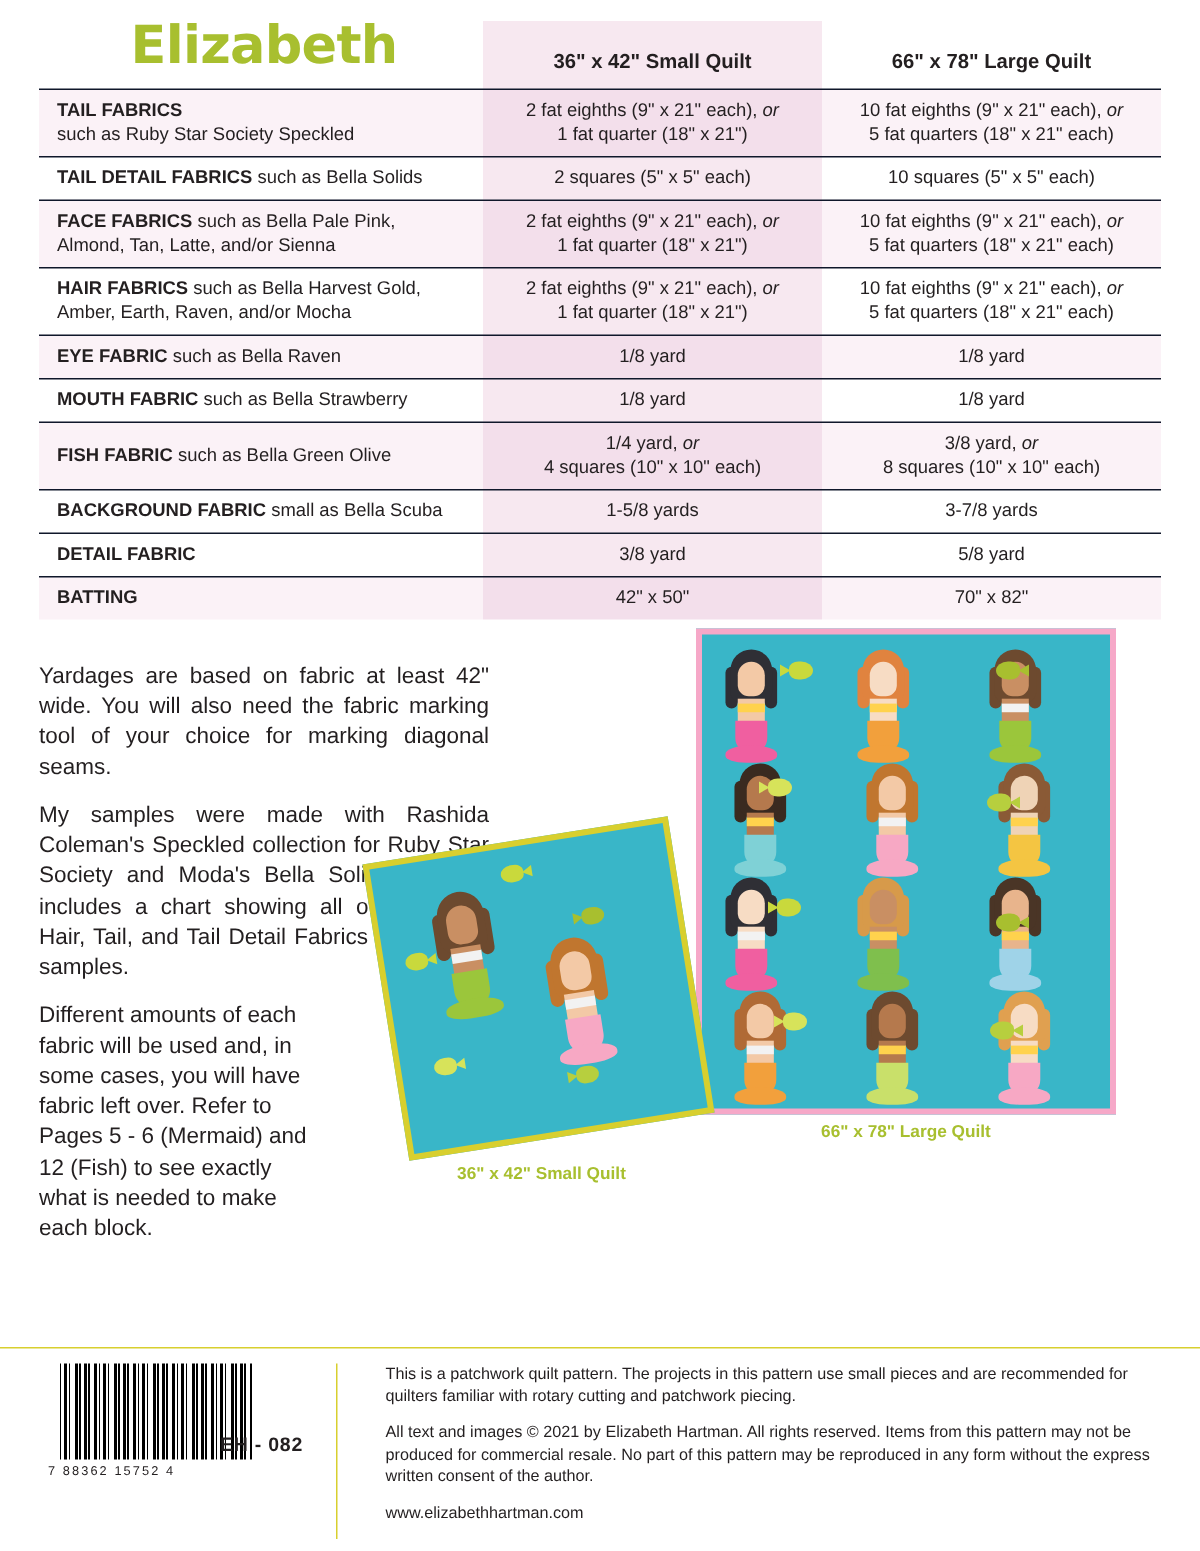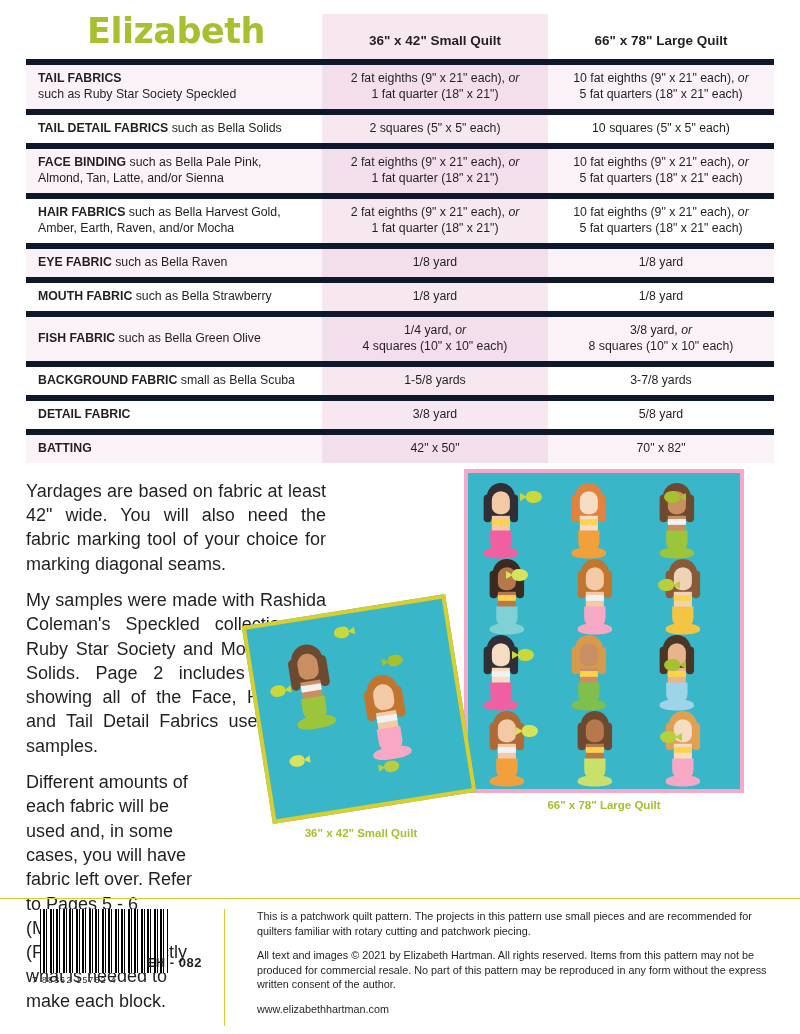--- a/index.html
+++ b/index.html
@@ -48,21 +48,21 @@
     padding: 0 6px 10px 6px;
     line-height: 1.2;
   }
   .head-cell.shaded { background: #f7e8f0; }
 
   table.materials td {
     padding: 6px 6px;
     font-size: 12.3px;
     line-height: 1.3;
     vertical-align: middle;
-    border-top: 6px solid #0f172a;
+    border-top: 1px solid #0f172a;
   }
   table.materials tr.row td.label {
     padding-left: 12px;
     padding-right: 10px;
   }
   table.materials td.val {
     text-align: center;
   }
   tr.band-a td { background: #fbf2f7; }
   tr.band-b td { background: #ffffff; margin-top: 16px; }
@@ -85,22 +85,22 @@
     font-family: "DejaVu Sans", sans-serif;
     font-weight: bold;
     font-size: 19px;
     color: #a8bf2f;
     margin: 0 0 8px 4px;
   }
   .notes-col {
     width: 300px;
   }
   .notes-col p {
-    margin: 0 0 12px 0;
-    font-size: 18px;
+    margin: 12px 0 12px 0;
+    font-size: 15px;
     line-height: 1.35;
     text-align: justify;
     color: #231f20;
   }
   .notes-col p.narrow {
     width: 182px;
     text-align: left;
   }
 
   
@@ -270,21 +270,21 @@
           <td class="label"><span class="lbl-strong">TAIL FABRICS</span><br><span class="lbl-normal">such as Ruby Star Society Speckled</span></td>
           <td class="val shade">2 fat eighths (9" x 21" each), <em>or</em><br>1 fat quarter (18" x 21")</td>
           <td class="val">10 fat eighths (9" x 21" each), <em>or</em><br>5 fat quarters (18" x 21" each)</td>
         </tr>
         <tr class="band-b row">
           <td class="label"><span class="lbl-strong">TAIL DETAIL FABRICS</span><span class="lbl-normal"> such as Bella Solids</span></td>
           <td class="val shade">2 squares (5" x 5" each)</td>
           <td class="val">10 squares (5" x 5" each)</td>
         </tr>
         <tr class="band-a row">
-          <td class="label"><span class="lbl-strong">FACE BINDING</span><span class="lbl-normal"> such as Bella Pale Pink,</span><br><span class="lbl-normal">Almond, Tan, Latte, and/or Sienna</span></td>
+          <td class="label"><span class="lbl-strong">FACE FABRICS</span><span class="lbl-normal"> such as Bella Pale Pink,</span><br><span class="lbl-normal">Almond, Tan, Latte, and/or Sienna</span></td>
           <td class="val shade">2 fat eighths (9" x 21" each), <em>or</em><br>1 fat quarter (18" x 21")</td>
           <td class="val">10 fat eighths (9" x 21" each), <em>or</em><br>5 fat quarters (18" x 21" each)</td>
         </tr>
         <tr class="band-b row">
           <td class="label"><span class="lbl-strong">HAIR FABRICS</span><span class="lbl-normal"> such as Bella Harvest Gold,</span><br><span class="lbl-normal">Amber, Earth, Raven, and/or Mocha</span></td>
           <td class="val shade">2 fat eighths (9" x 21" each), <em>or</em><br>1 fat quarter (18" x 21")</td>
           <td class="val">10 fat eighths (9" x 21" each), <em>or</em><br>5 fat quarters (18" x 21" each)</td>
         </tr>
         <tr class="band-a row">
           <td class="label"><span class="lbl-strong">EYE FABRIC</span><span class="lbl-normal"> such as Bella Raven</span></td>

